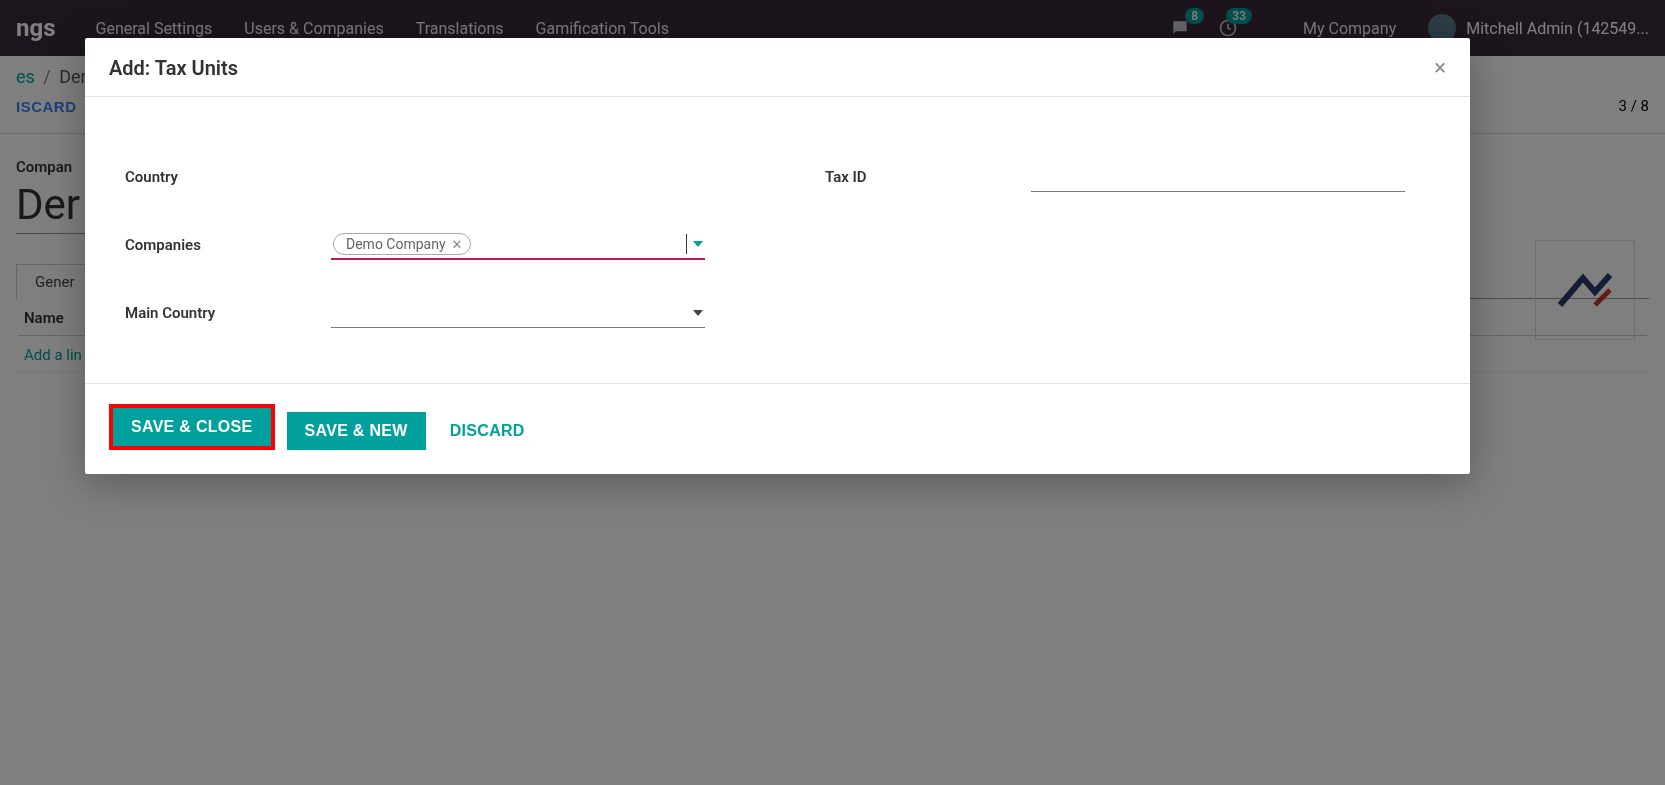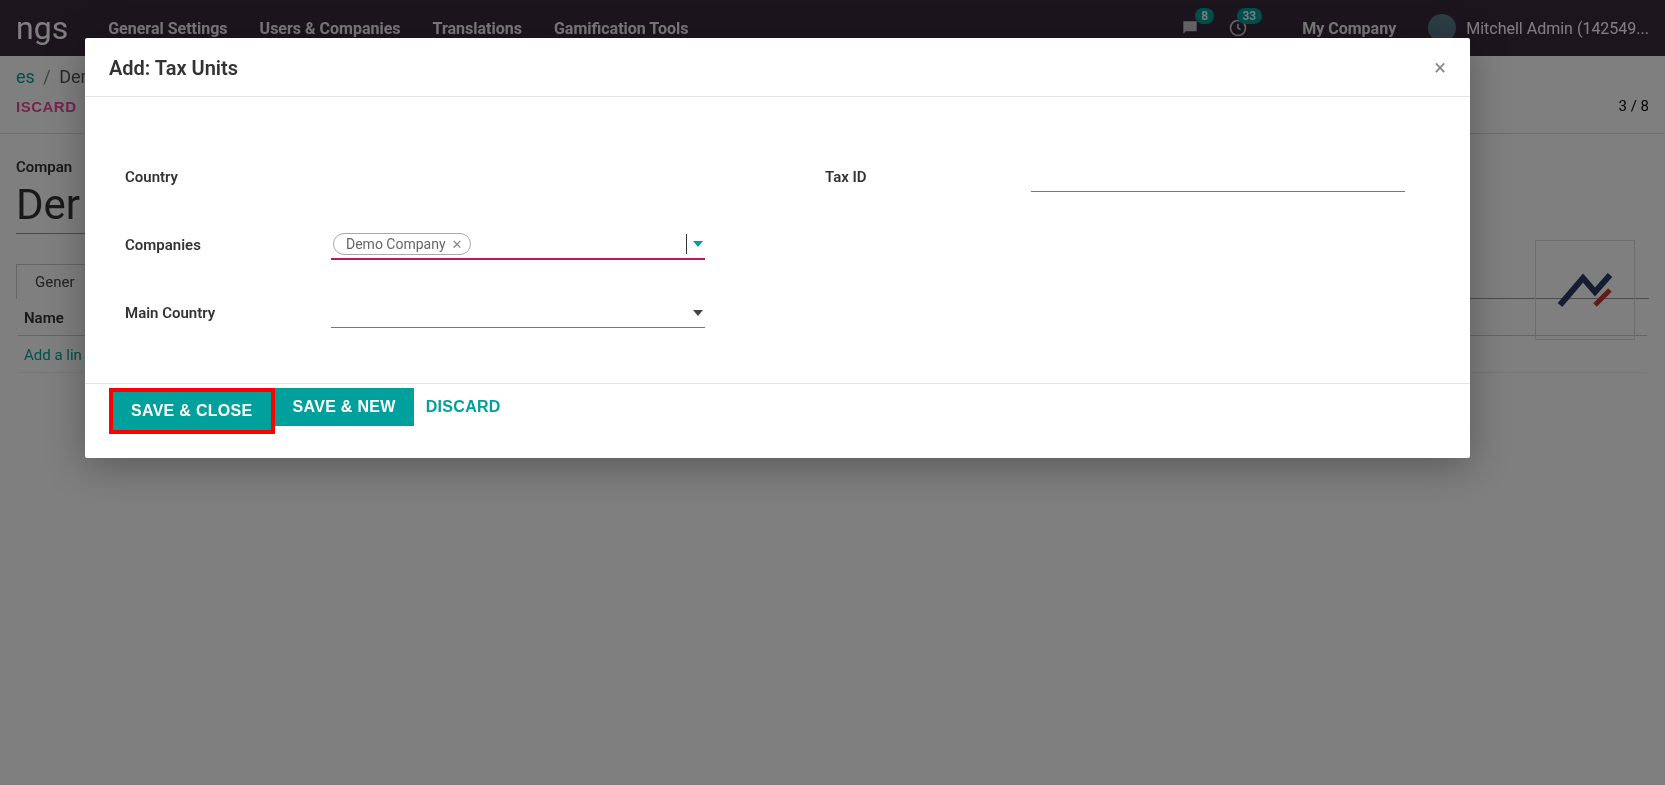--- a/index.html
+++ b/index.html
@@ -29,27 +29,27 @@
       background: #3a2b3d;
       display: flex;
       align-items: center;
       padding: 0 16px;
       color: #fff;
       font-size: 16px;
       overflow: hidden;
       white-space: nowrap;
     }
     .bg-navbar .brand {
-      font-size: 32px;
-      font-weight: 400;
+      font-size: 24px;
+      font-weight: 700;
       margin-right: 40px;
     }
     .bg-navbar .nav-item {
       margin-right: 32px;
-      font-weight: 700;
+      font-weight: 400;
       opacity: 0.95;
     }
     .bg-navbar .spacer {
       flex: 1;
     }
     .bg-navbar .badge-wrap {
       position: relative;
       margin-right: 20px;
       width: 28px;
       height: 28px;
@@ -98,21 +98,21 @@
       justify-content: space-between;
       align-items: center;
     }
     .bg-actions .left {
       display: flex;
       gap: 6px;
     }
     .bg-actions .btn-text {
       border: none;
       background: none;
-      color: #ec4899;
+      color: #3b82f6;
       font-weight: 600;
       font-size: 15px;
       letter-spacing: 0.5px;
     }
     .bg-actions .pager {
       color: #000000;
       font-size: 15px;
     }
     .bg-content {
       padding: 24px 16px;
@@ -294,24 +294,24 @@
     }
     .text-cursor {
       width: 1px;
       height: 20px;
       background: #333;
       display: inline-block;
       margin-left: 2px;
     }
     .modal-footer {
       border-top: 1px solid #e5e5e5;
-      padding: 4px 24px 24px;
-      display: flex;
-      gap: 0;
-      align-items: flex-start;
+      padding: 20px 24px 24px;
+      display: flex;
+      gap: 12px;
+      align-items: flex-end;
     }
     .btn {
       border: none;
       padding: 10px 18px;
       font-size: 16px;
       font-weight: 600;
       letter-spacing: 0.3px;
       cursor: pointer;
     }
     .btn-primary {
@@ -344,21 +344,21 @@
         </svg>
       <span class="badge">8</span>
     </span>
     <span class="badge-wrap">
       <svg width="20" height="20" viewBox="0 0 24 24" fill="#cfcfd4">
           <circle cx="12" cy="12" r="9" stroke="#cfcfd4" stroke-width="2" fill="none"></circle>
           <path d="M12 7v5l3 2" stroke="#cfcfd4" stroke-width="2" fill="none"></path>
         </svg>
       <span class="badge">33</span>
     </span>
-    <span class="nav-item" style="margin-left:30px;">My Company</span>
+    <span class="nav-item" style="margin-left:41px;">My Company</span>
     <span class="user">
       <span class="avatar"></span>
       <span>Mitchell Admin (142549...</span>
     </span>
   </div>
 
   <div class="bg-breadcrumb">
     <span>es</span>
     <span class="sep">/</span>
     <span class="current">Den</span>

